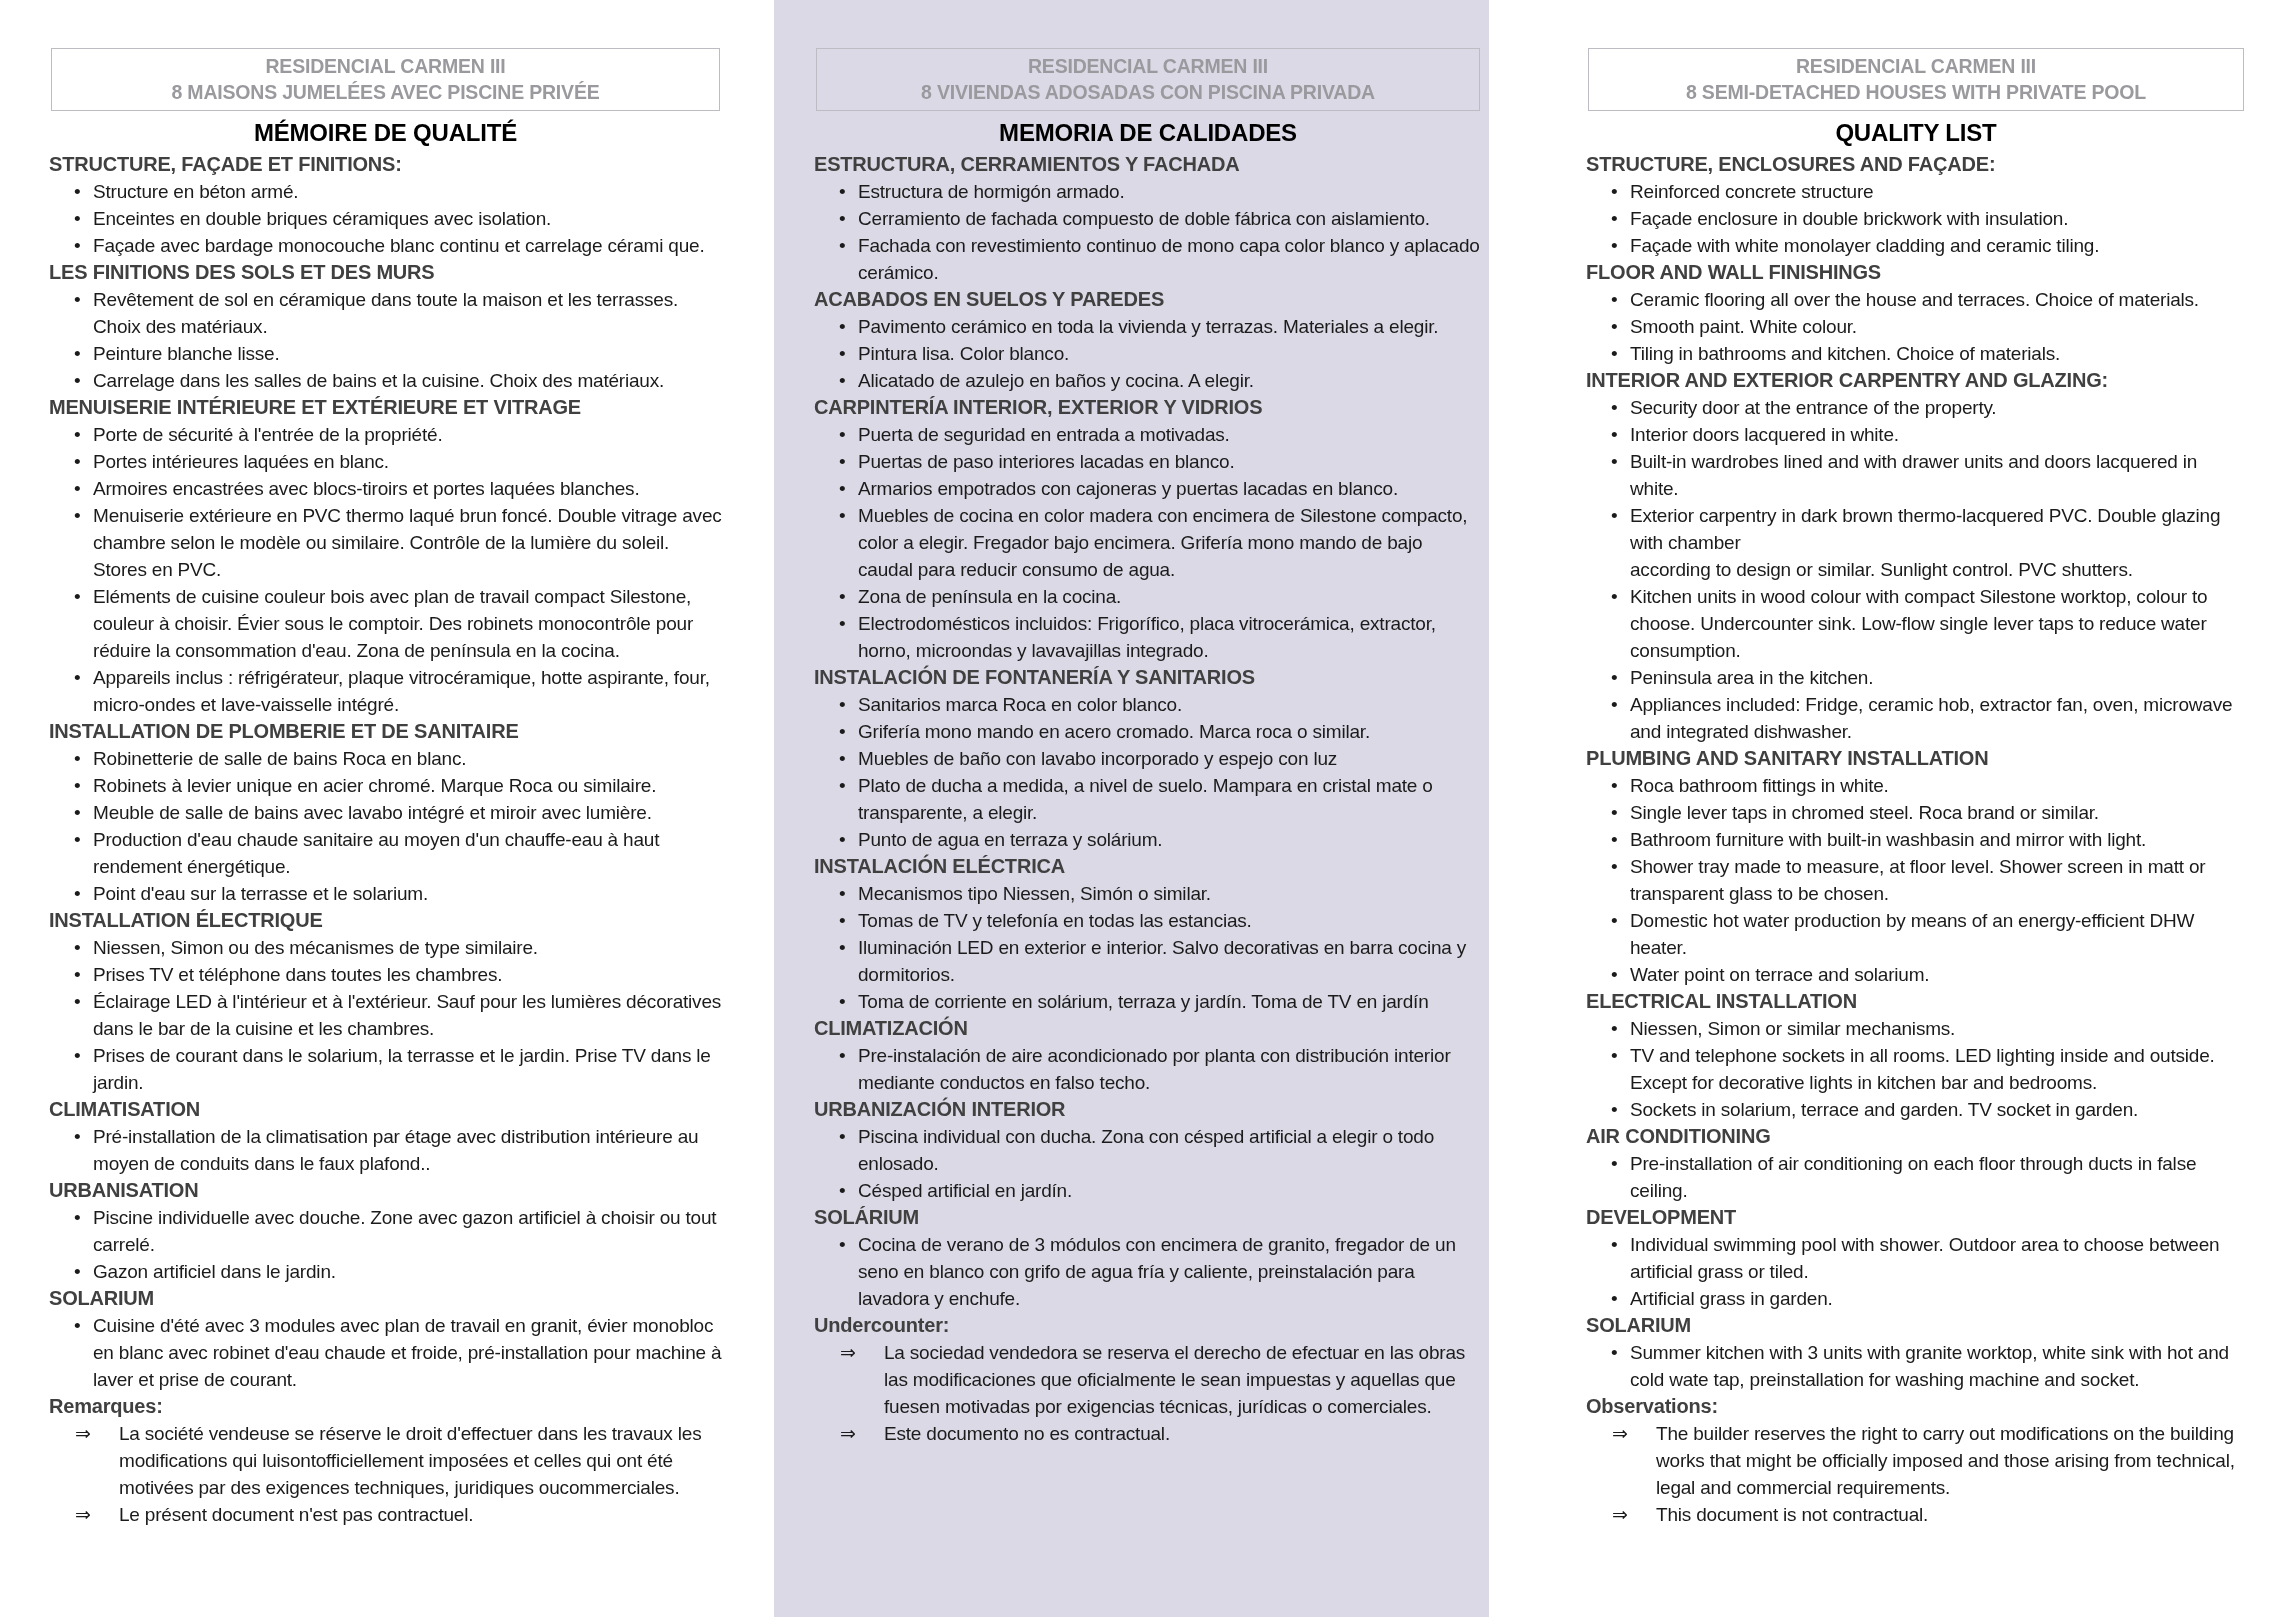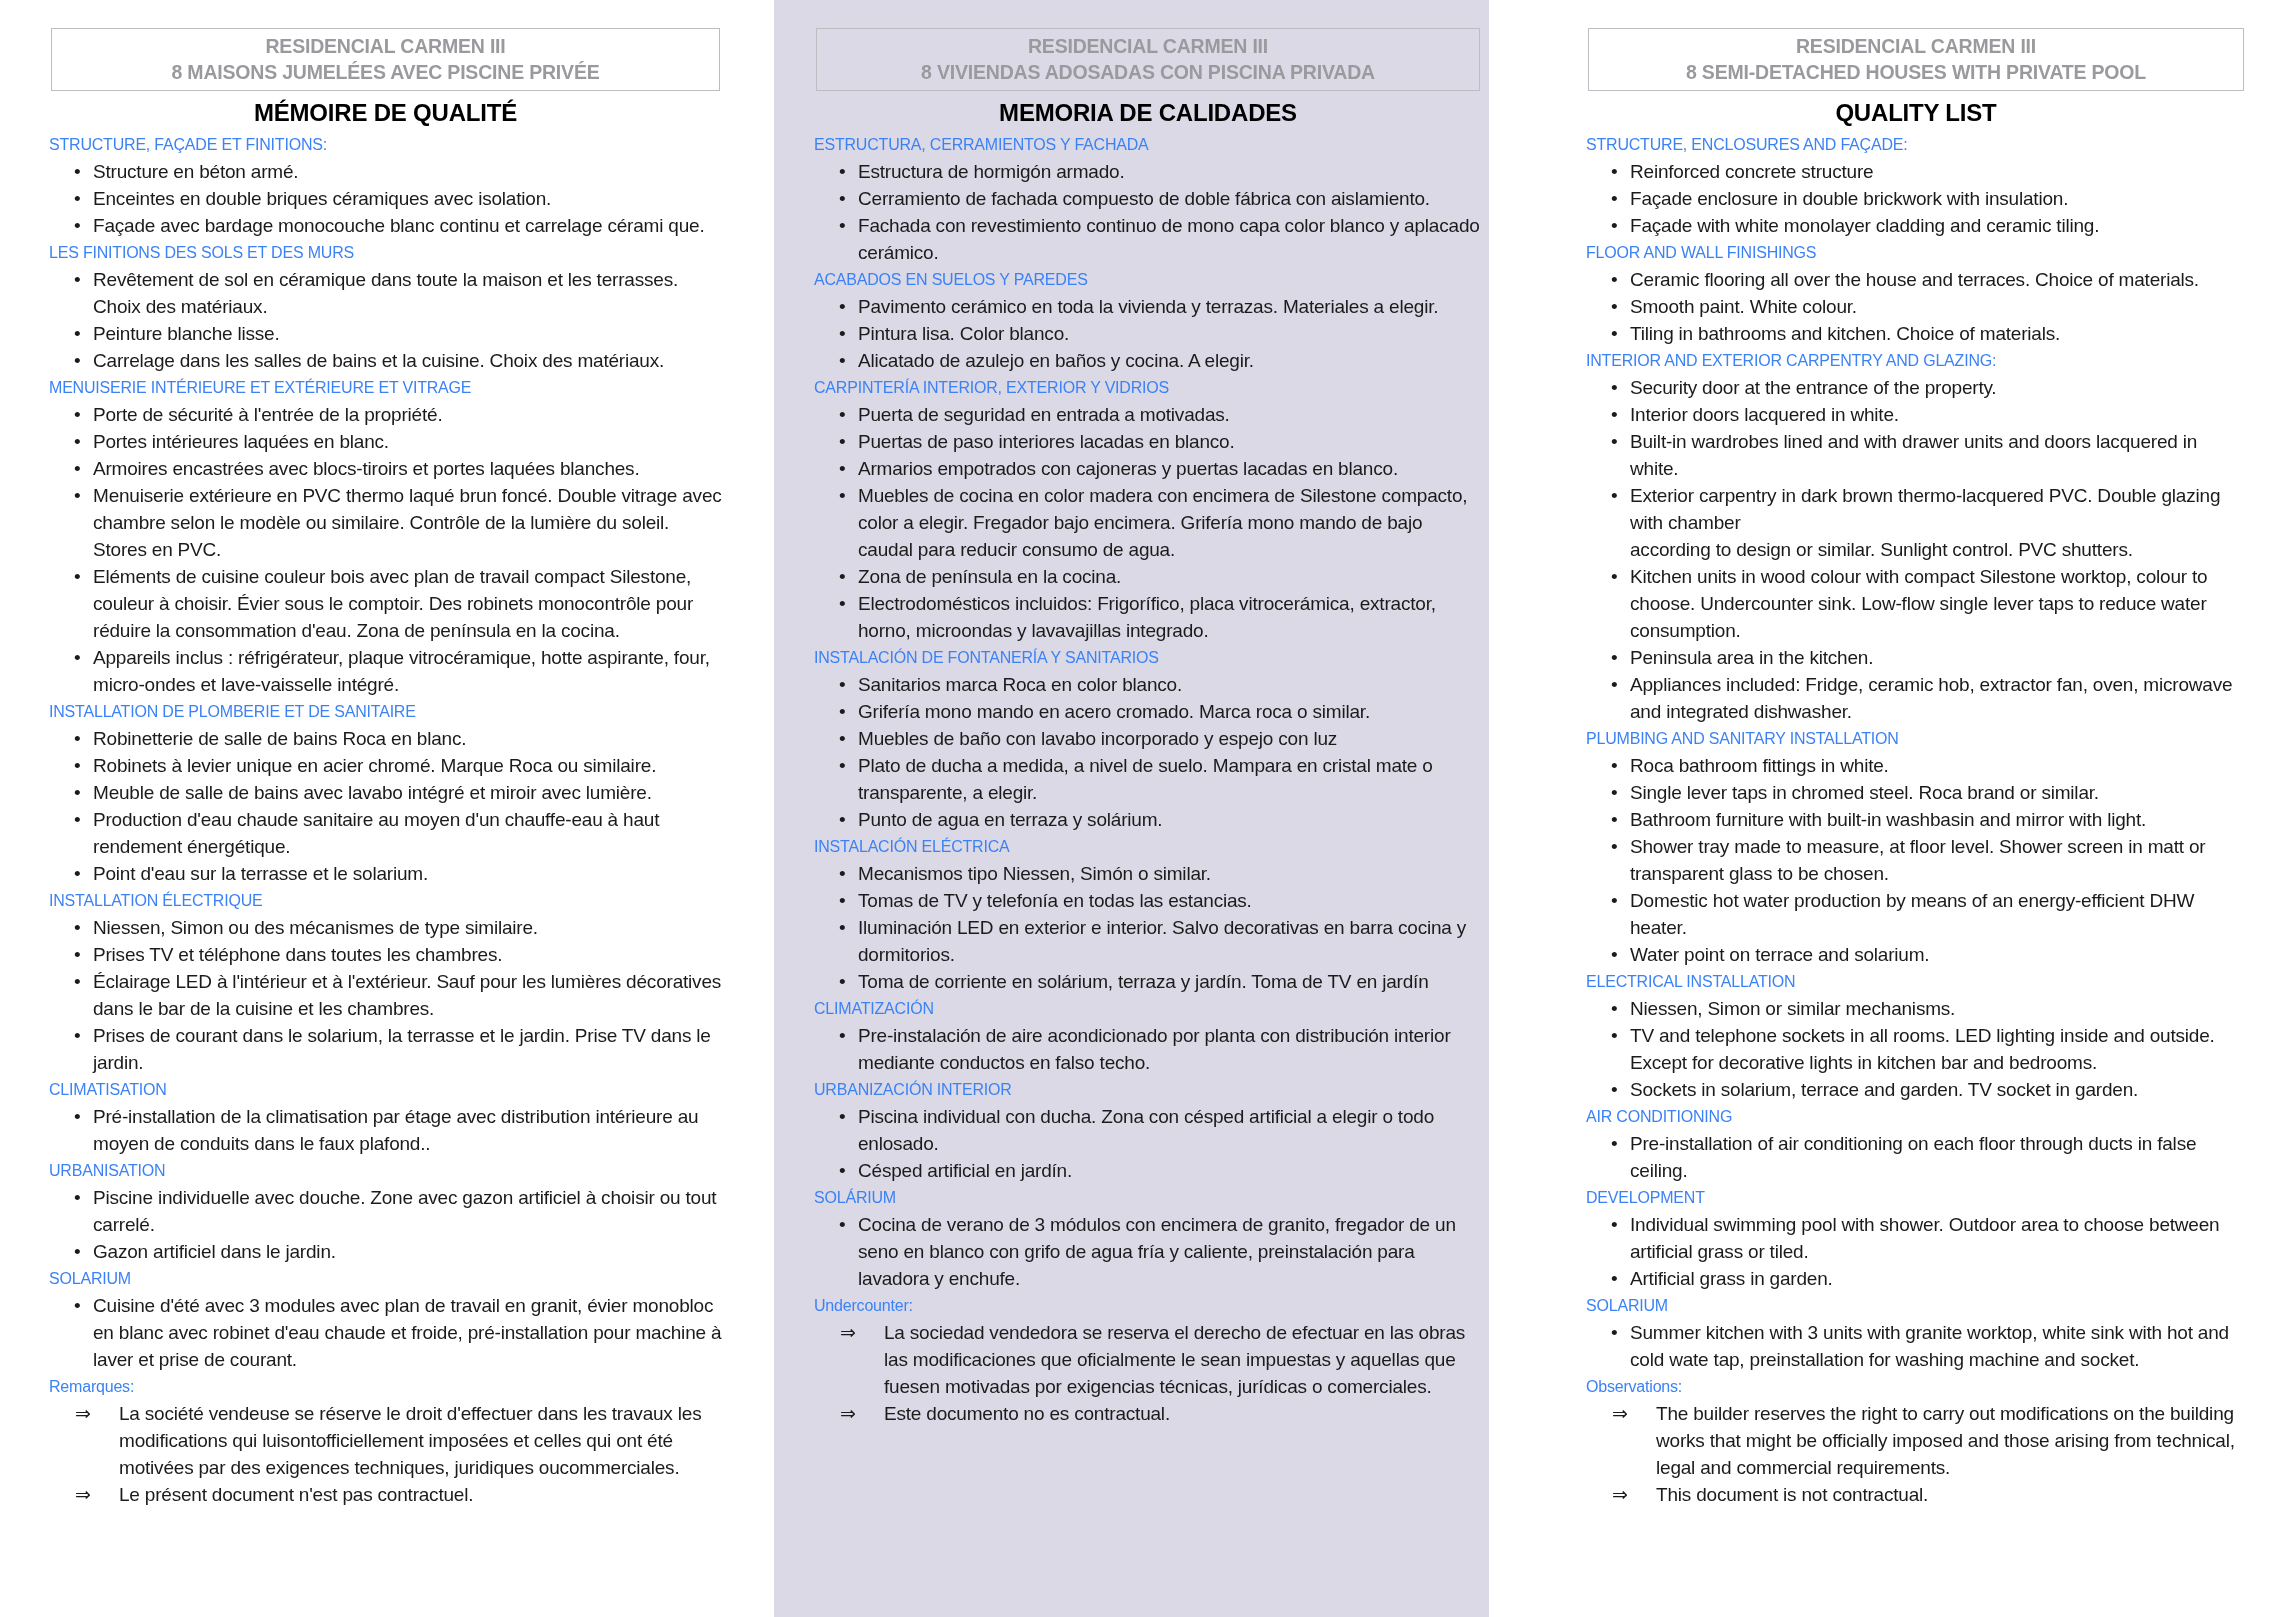--- a/index.html
+++ b/index.html
@@ -3,34 +3,34 @@
 <meta charset="utf-8">
 <style>
   html,body{margin:0;padding:0}
   body{
     width:2269px;height:1618px;position:relative;overflow:hidden;
     background:#ffffff;color:#1b1b1b;
     font-family:"Liberation Sans",sans-serif;
   }
   .panel{position:absolute;top:0;bottom:0}
   #panel-es{left:774px;width:715px;background:#dbd9e5}
-  .column{position:absolute;top:20px;letter-spacing:-0.2px}
+  .column{position:absolute;top:40px;letter-spacing:-0.2px}
   #col-fr{left:49px;width:673px}
   #col-es{left:814px;width:668px}
   #col-en{left:1586px;width:660px}
   .header-box{
     border:1.9px solid #bdbcc2;color:#9a999e;background:transparent;
     font-weight:bold;text-align:center;font-size:19.5px;line-height:26px;
     padding:4.8px 7.6px;margin:7.6px 1.9px 5.7px 1.9px;
   }
   .col-title{
     text-align:center;font-weight:bold;font-size:24px;line-height:31px;
     color:#000;margin:3.8px 0 2.9px 0;
   }
-  .section-heading{font-weight:normal;font-size:16px;line-height:27px;color:#3b82f6}
+  .section-heading{font-weight:bold;font-size:20px;line-height:27px;color:#404040}
   .item{
     font-size:19px;line-height:27px;
     padding-left:44px;text-indent:-19px;white-space:pre-wrap;
   }
   .item .marker{display:inline-block;width:19px;text-indent:0;color:#1b1b1b}
   .item.note{padding-left:70px;text-indent:-44px}
   .item.note .marker{width:44px;font-family:"DejaVu Sans",sans-serif}
 </style>
 </head>
 <body>

